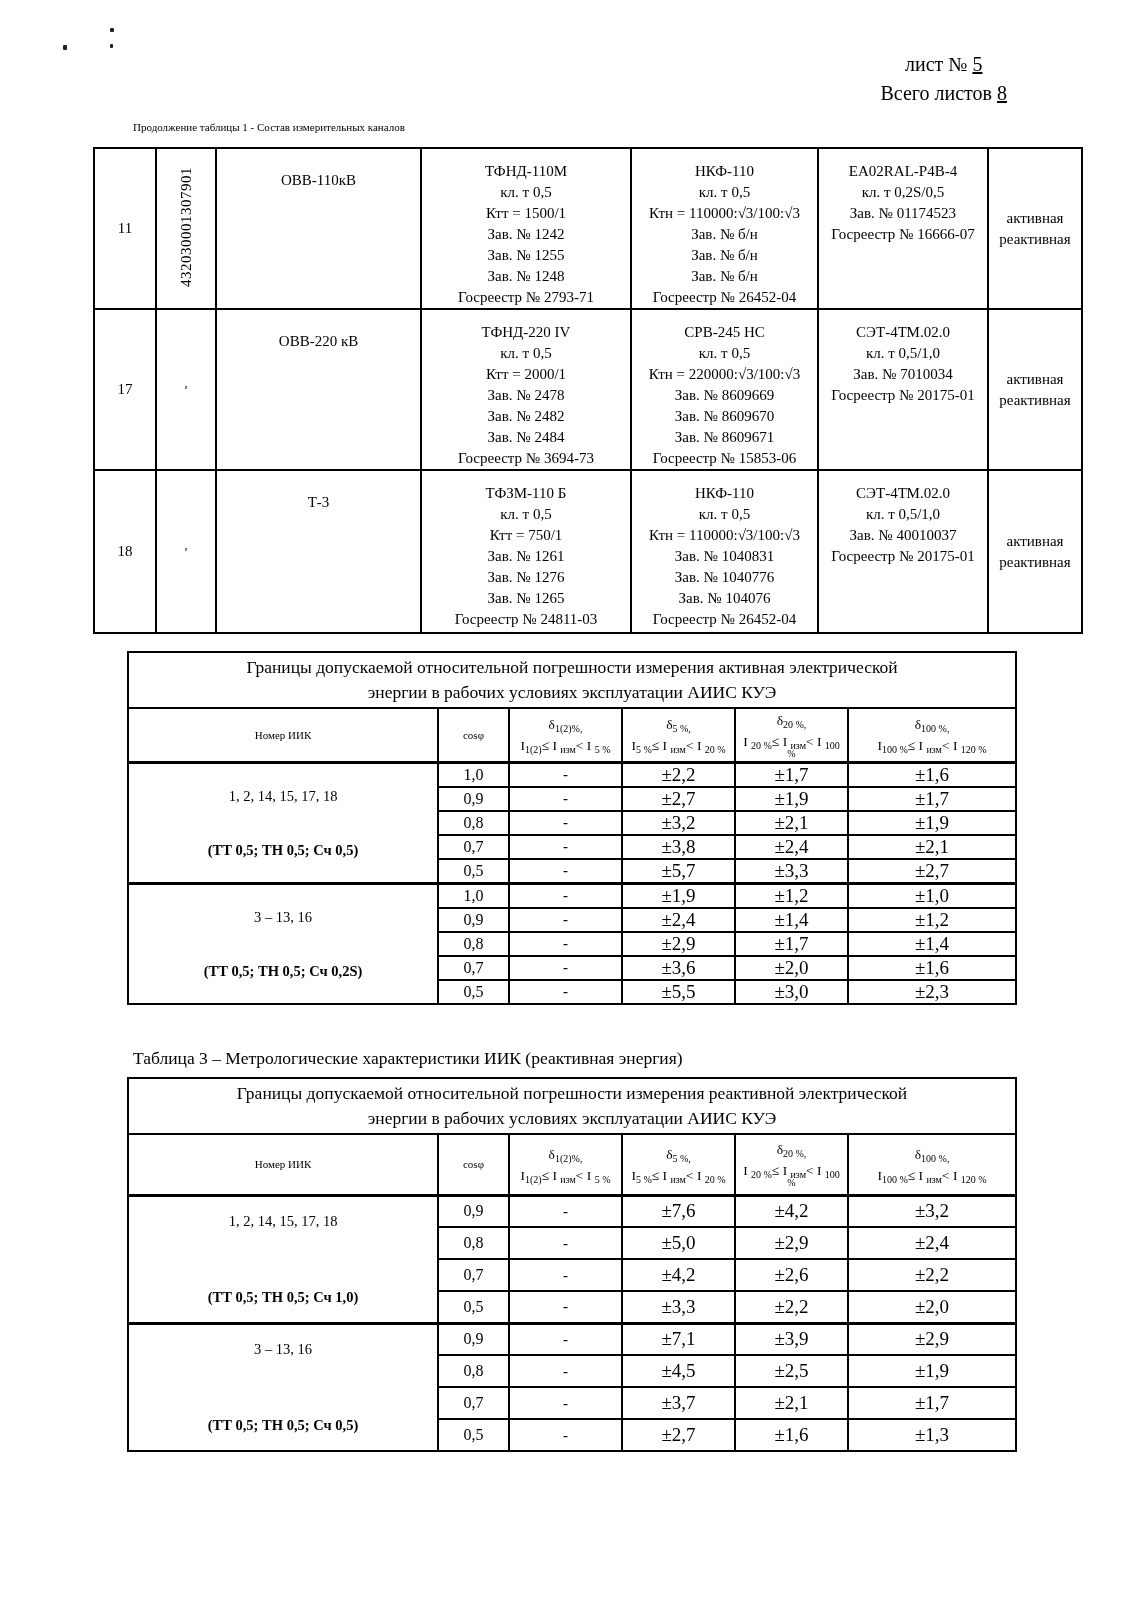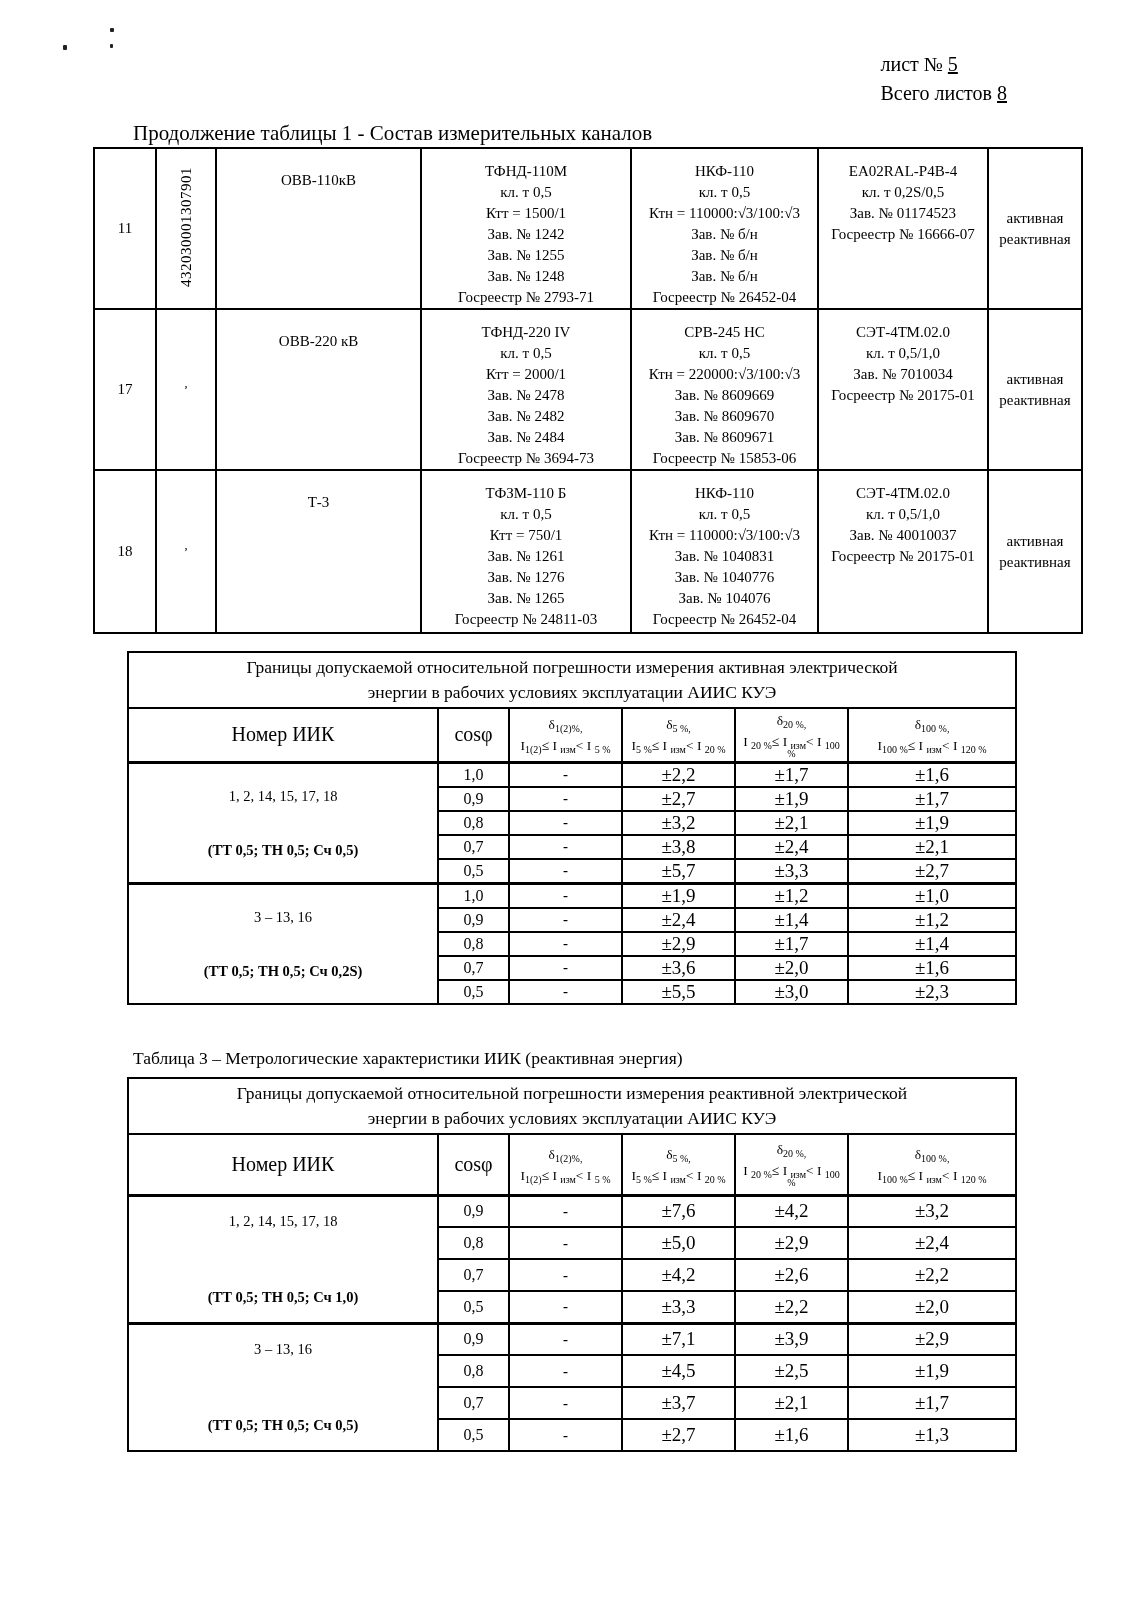--- a/index.html
+++ b/index.html
@@ -1,23 +1,23 @@
 <!DOCTYPE html>
 <html><head>
 <meta charset="utf-8">
 <style>
   html,body{margin:0;padding:0;background:#e8e8e8;}
   .page{position:relative;width:1130px;height:1601px;background:#ffffff;margin:0 auto;
         font-family:"Liberation Serif","DejaVu Serif",serif;color:#000;overflow:hidden;}
   .dot{position:absolute;background:#222;border-radius:1px;}
   
-  .sheethdr{position:absolute;top:50px;right:123px;text-align:left;font-size:20px;line-height:29px;}
+  .sheethdr{position:absolute;top:50px;right:123px;text-align:center;font-size:20px;line-height:29px;}
   .u{text-decoration:underline;}
   
-  .caption{position:absolute;font-size:21px;white-space:nowrap;}
+  .caption{position:absolute;font-size:11px;white-space:nowrap;}
   .t1cap{left:133px;top:121px;}
   .t2cap{left:133px;top:621px;font-size:17.5px;}
   .t3cap{left:133px;top:1048px;font-size:17.5px;}
   
   table{border-collapse:collapse;table-layout:fixed;}
   .t1{position:absolute;left:93px;top:147px;width:988px;}
   .t1 td{border:2px solid #000;padding:0;font-size:15px;vertical-align:middle;text-align:center;}
   .t1 tr:nth-child(1){height:148px;}
   .t1 tr:nth-child(2){height:153px;}
   .t1 tr:nth-child(3){height:163px;}
@@ -29,21 +29,21 @@
   
   .errtbl{position:absolute;left:127px;width:888px;}
   .errtbl td{border:2px solid #000;padding:0;text-align:center;vertical-align:middle;}
   .t2{top:651px;}
   .t3{top:1077px;border-radius:22px;}
   .boxrow{height:56px;}
   .boxtitle{font-size:17.5px;line-height:25px;}
   .t2 .hdr{height:54px;}
   .t3 .hdr{height:61px;}
   .hdr td{border-bottom:3px solid #000;}
-  .numcol,.coscol{font-size:20px;}
+  .numcol,.coscol{font-size:11px;}
   .dline{font-size:13.5px;line-height:15px;padding-top:3px;}
   .cline{font-size:13.5px;line-height:14px;padding:7px 0 2px 0;}
   sub{font-size:10px;vertical-align:-3px;line-height:0;}
   .tail{display:block;font-size:10px;line-height:9px;}
   .t2 .errbody tr{height:24px;}
   .t3 .errbody tr{height:32px;}
   .errbody .gstart td{border-top:3px solid #000;}
   .coscell{font-size:16px;}
   .valcell{font-size:19px;}
   .dashcell{font-weight:bold;font-size:15px;}

